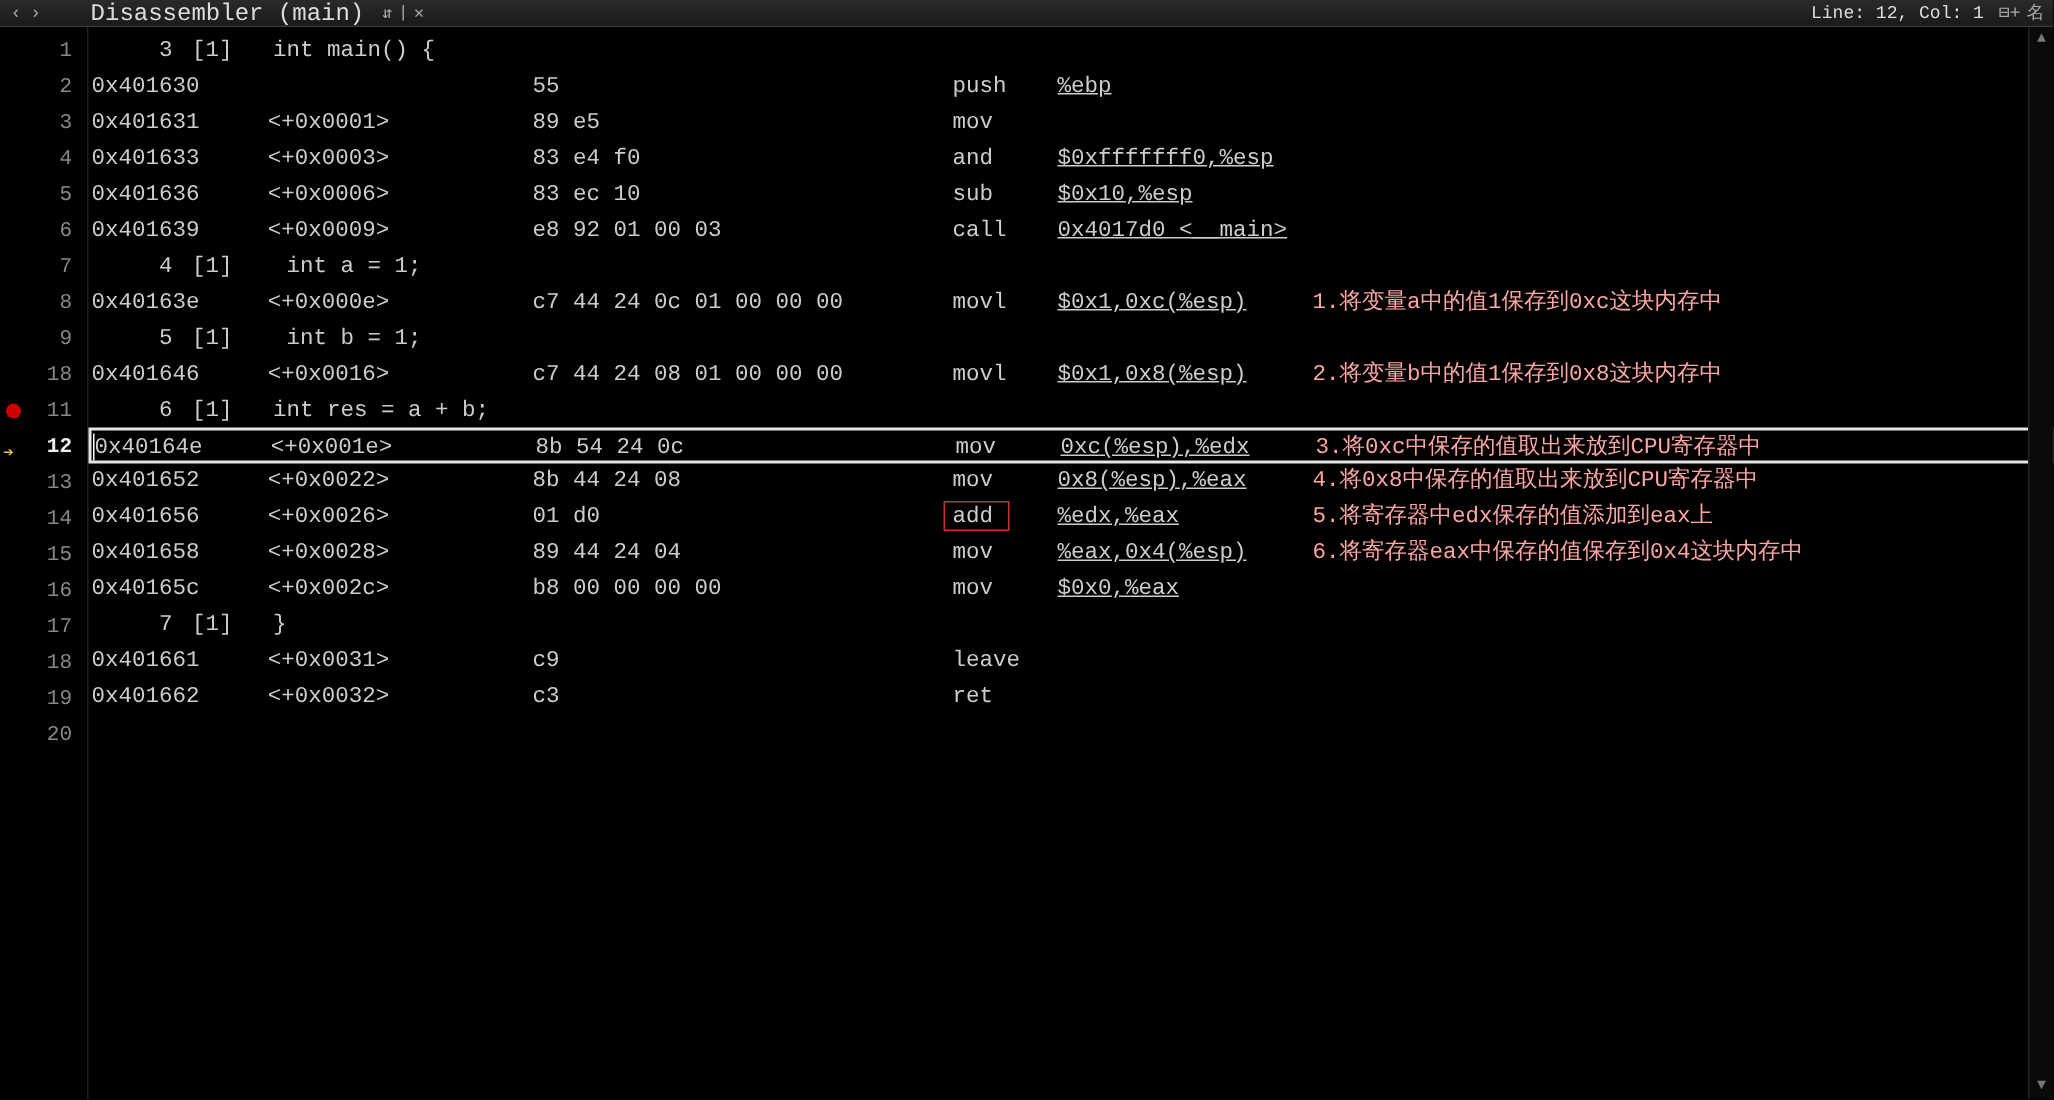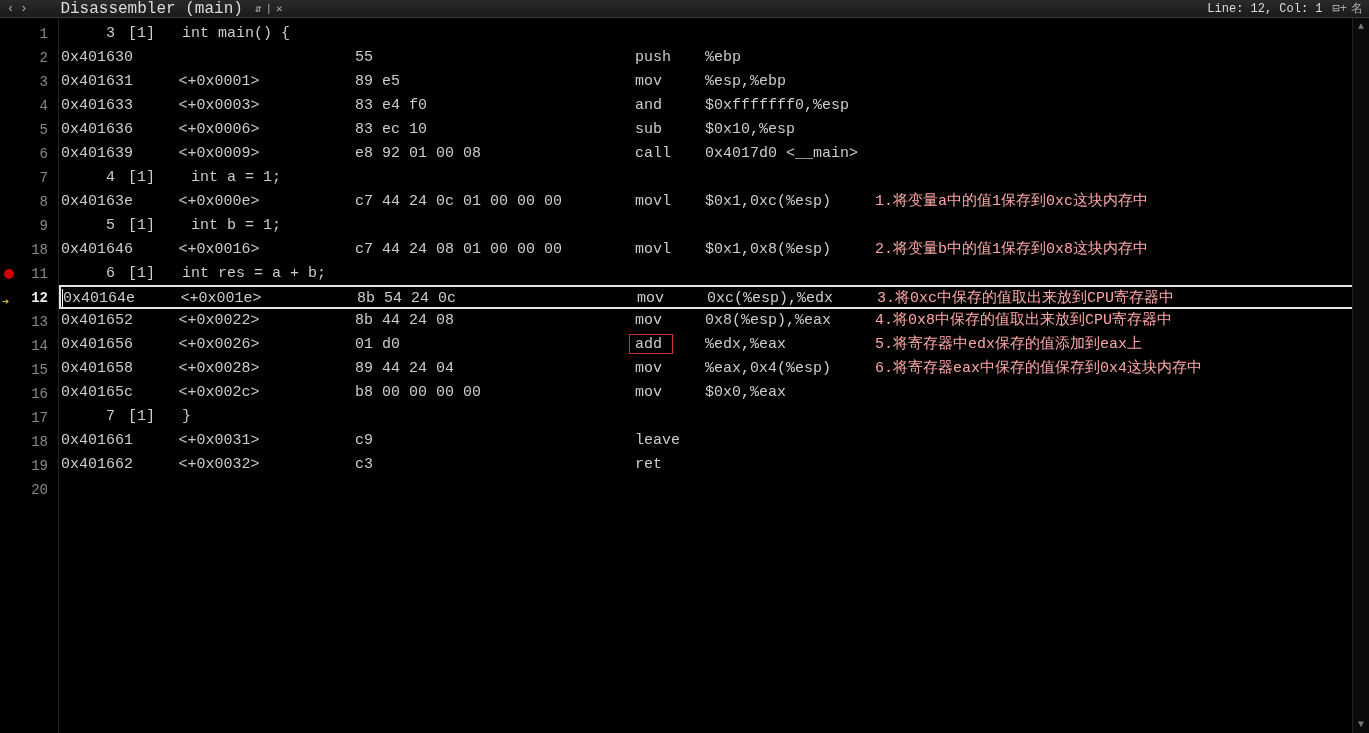--- a/index.html
+++ b/index.html
@@ -117,21 +117,21 @@
     .offset { color: #ccc; text-align: center; }
     .hex { color: #ccc; margin-left: 16px; }
     .mnemonic { color: #ccc; }
     .operands { color: #ccc; }
     .source { color: #ccc; }
     .col-addr { width: 100px; padding-left: 2px;}
     .col-offset { width: 120px; }
     .col-pre { width: 60px; text-align: right; padding-right: 4px; }
     .col-hex { width: 280px; }
     .col-mnem { width: 70px; }
-    .col-ops { min-width: 170px; }
+    .col-ops { min-width: 170px; text-decoration: underline; }
     .annotation {
       color: #fca5a5;
       font-size: 15px;
     }
     .highlight-box {
       position: absolute;
       border: 1px solid #cc3030;
       pointer-events: none;
     }
     .scrollbar-v {
@@ -199,24 +199,24 @@
       <div class="line-num">15</div>
       <div class="line-num">16</div>
       <div class="line-num">17</div>
       <div class="line-num">18</div>
       <div class="line-num">19</div>
       <div class="line-num">20</div>
     </div>
   <div class="code-area" id="code">
       <div class="code-line"><span class="col-pre source">3</span><span class="source"> [1]</span><span class="source">   int main() {</span></div>
       <div class="code-line"><span class="col-addr addr">0x401630</span><span class="col-offset offset"></span><span class="col-pre"></span><span class="col-hex hex">55</span><span class="col-mnem mnemonic" style="position: relative;">push</span><span class="col-ops operands">%ebp</span></div>
-      <div class="code-line"><span class="col-addr addr">0x401631</span><span class="col-offset offset">&lt;+0x0001&gt;</span><span class="col-pre"></span><span class="col-hex hex">89 e5</span><span class="col-mnem mnemonic" style="position: relative;">mov</span><span class="col-ops operands">%esp,%ebp</span></div>
+      <div class="code-line"><span class="col-addr addr">0x401631</span><span class="col-offset offset">&lt;+0x0001&gt;</span><span class="col-pre"></span><span class="col-hex hex">89 e5</span><span class="col-mnem mnemonic" style="position: relative;">mov</span></div>
       <div class="code-line"><span class="col-addr addr">0x401633</span><span class="col-offset offset">&lt;+0x0003&gt;</span><span class="col-pre"></span><span class="col-hex hex">83 e4 f0</span><span class="col-mnem mnemonic" style="position: relative;">and</span><span class="col-ops operands">$0xfffffff0,%esp</span></div>
       <div class="code-line"><span class="col-addr addr">0x401636</span><span class="col-offset offset">&lt;+0x0006&gt;</span><span class="col-pre"></span><span class="col-hex hex">83 ec 10</span><span class="col-mnem mnemonic" style="position: relative;">sub</span><span class="col-ops operands">$0x10,%esp</span></div>
-      <div class="code-line"><span class="col-addr addr">0x401639</span><span class="col-offset offset">&lt;+0x0009&gt;</span><span class="col-pre"></span><span class="col-hex hex">e8 92 01 00 08</span><span class="col-mnem mnemonic" style="position: relative;">call</span><span class="col-ops operands">0x4017d0 &lt;__main&gt;</span></div>
+      <div class="code-line"><span class="col-addr addr">0x401639</span><span class="col-offset offset">&lt;+0x0009&gt;</span><span class="col-pre"></span><span class="col-hex hex">e8 92 01 00 03</span><span class="col-mnem mnemonic" style="position: relative;">call</span><span class="col-ops operands">0x4017d0 &lt;__main&gt;</span></div>
       <div class="code-line"><span class="col-pre source">4</span><span class="source"> [1]</span><span class="source">    int a = 1;</span></div>
       <div class="code-line"><span class="col-addr addr">0x40163e</span><span class="col-offset offset">&lt;+0x000e&gt;</span><span class="col-pre"></span><span class="col-hex hex">c7 44 24 0c 01 00 00 00</span><span class="col-mnem mnemonic" style="position: relative;">movl</span><span class="col-ops operands">$0x1,0xc(%esp)</span><span class="annotation">1.将变量a中的值1保存到0xc这块内存中</span></div>
       <div class="code-line"><span class="col-pre source">5</span><span class="source"> [1]</span><span class="source">    int b = 1;</span></div>
       <div class="code-line"><span class="col-addr addr">0x401646</span><span class="col-offset offset">&lt;+0x0016&gt;</span><span class="col-pre"></span><span class="col-hex hex">c7 44 24 08 01 00 00 00</span><span class="col-mnem mnemonic" style="position: relative;">movl</span><span class="col-ops operands">$0x1,0x8(%esp)</span><span class="annotation">2.将变量b中的值1保存到0x8这块内存中</span></div>
       <div class="code-line"><span class="col-pre source">6</span><span class="source"> [1]</span><span class="source">   int res = a + b;</span></div>
       <div class="code-line cursor-line"><span class="cursor-caret"></span><span class="col-addr addr">0x40164e</span><span class="col-offset offset">&lt;+0x001e&gt;</span><span class="col-pre"></span><span class="col-hex hex">8b 54 24 0c</span><span class="col-mnem mnemonic" style="position: relative;">mov</span><span class="col-ops operands">0xc(%esp),%edx</span><span class="annotation">3.将0xc中保存的值取出来放到CPU寄存器中</span></div>
       <div class="code-line"><span class="col-addr addr">0x401652</span><span class="col-offset offset">&lt;+0x0022&gt;</span><span class="col-pre"></span><span class="col-hex hex">8b 44 24 08</span><span class="col-mnem mnemonic" style="position: relative;">mov</span><span class="col-ops operands">0x8(%esp),%eax</span><span class="annotation">4.将0x8中保存的值取出来放到CPU寄存器中</span></div>
       <div class="code-line"><span class="col-addr addr">0x401656</span><span class="col-offset offset">&lt;+0x0026&gt;</span><span class="col-pre"></span><span class="col-hex hex">01 d0</span><span class="col-mnem mnemonic" style="position: relative;">add<span class="highlight-box" style="left: -6px; top: 1px; width: 44px; height: 20px;"></span></span><span class="col-ops operands">%edx,%eax</span><span class="annotation">5.将寄存器中edx保存的值添加到eax上</span></div>
       <div class="code-line"><span class="col-addr addr">0x401658</span><span class="col-offset offset">&lt;+0x0028&gt;</span><span class="col-pre"></span><span class="col-hex hex">89 44 24 04</span><span class="col-mnem mnemonic" style="position: relative;">mov</span><span class="col-ops operands">%eax,0x4(%esp)</span><span class="annotation">6.将寄存器eax中保存的值保存到0x4这块内存中</span></div>
       <div class="code-line"><span class="col-addr addr">0x40165c</span><span class="col-offset offset">&lt;+0x002c&gt;</span><span class="col-pre"></span><span class="col-hex hex">b8 00 00 00 00</span><span class="col-mnem mnemonic" style="position: relative;">mov</span><span class="col-ops operands">$0x0,%eax</span></div>

